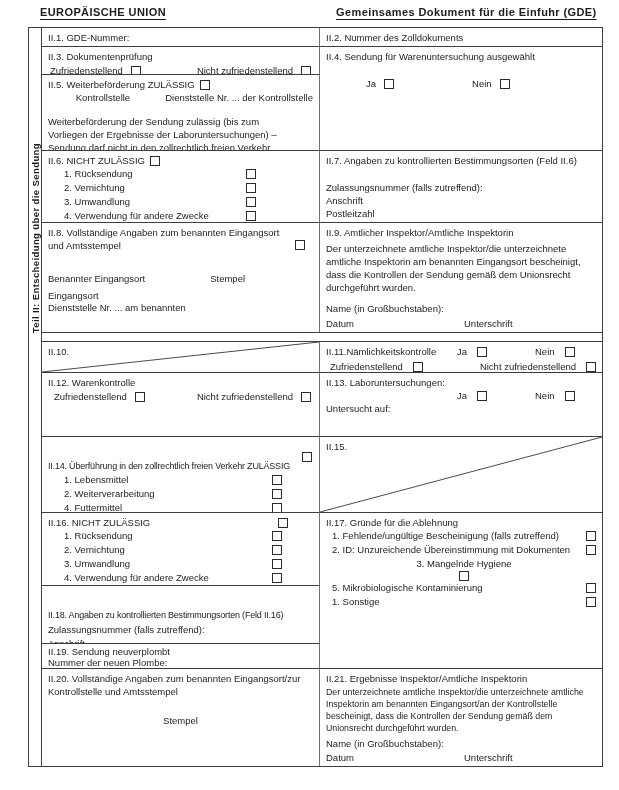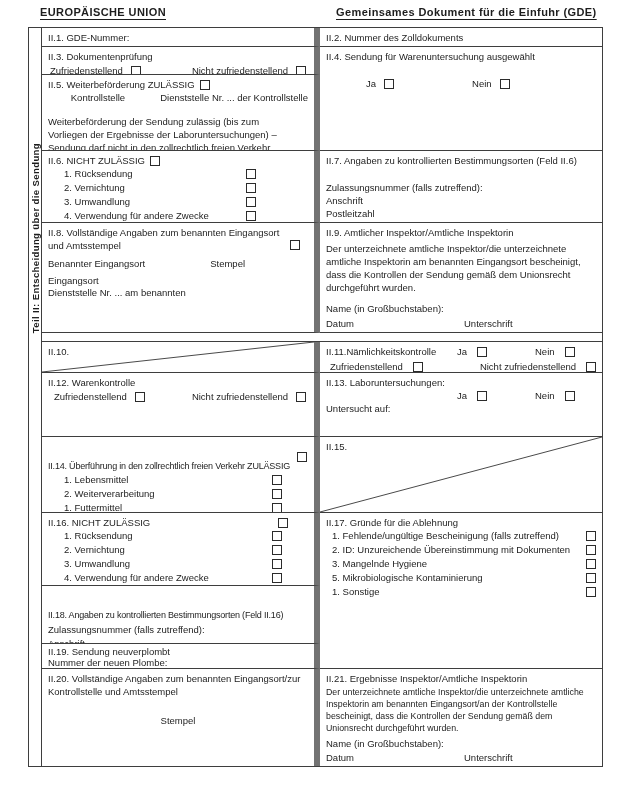--- a/index.html
+++ b/index.html
@@ -4,21 +4,21 @@
 <style>
   html,body{margin:0;padding:0;background:#ffffff;}
   body{width:619px;height:790px;position:relative;font-family:"Liberation Sans",sans-serif;color:#1d1d1d;}
   .hdr{position:absolute;top:6px;font-size:11px;font-weight:bold;letter-spacing:.4px;text-decoration:underline;text-underline-offset:3px;white-space:nowrap;}
   .hdr-left{left:40px;}
   .hdr-right{left:336px;}
   .form{position:absolute;left:28px;top:27px;width:573px;height:738px;border:1px solid #3e3e3e;display:grid;grid-template-columns:13px 278px 282px;grid-template-rows:19px 28px 76px 72px 110px 9px 31px 64px 76px 73px 58px 25px 97px;background:#fff;box-sizing:content-box;}
   .side{grid-column:1;grid-row:1/14;border-right:1px solid #3e3e3e;position:relative;}
   .vtext{position:absolute;top:115px;left:1px;writing-mode:vertical-rl;transform:rotate(180deg);font-weight:bold;font-size:9.5px;letter-spacing:.4px;white-space:nowrap;}
   .cell{position:relative;padding:3px 6px 2px 6px;font-size:9.5px;line-height:13px;overflow:hidden;box-sizing:border-box;}
-  .cL{grid-column:2;border-right:6px solid #737373;}
+  .cL{grid-column:2;border-right:1px solid #737373;}
   .cR{grid-column:3;}
   .bb{border-bottom:1px solid #3e3e3e;}
   .gaprow{grid-column:2/4;border-bottom:1px solid #3e3e3e;}
   .cb{width:8px;height:8px;border:1px solid #2b2b2b;display:inline-block;flex:none;background:#fff;}
   .icb{margin-left:5px;vertical-align:-1px;}
   .row{display:flex;align-items:center;}
   .pair{display:flex;justify-content:space-between;align-items:center;}
   .li{display:flex;justify-content:space-between;align-items:center;padding-left:16px;line-height:14px;}
   .li .lbl{padding-left:11px;text-indent:-11px;}
   .w6{width:192px;}
@@ -123,21 +123,21 @@
   <div class="cell cR bb" style="grid-row:4">
     <div>II.7. Angaben zu kontrollierten Bestimmungsorten (Feld II.6)</div>
     <div class="gap-top">Zulassungsnummer (falls zutreffend):</div>
     <div>Anschrift</div>
     <div>Postleitzahl</div>
   </div>
 
   <div class="cell cL bb" style="grid-row:5">
     <div style="padding-right:22px;">II.8. Vollständige Angaben zum benannten Eingangsort und Amtsstempel</div>
     <span class="cb" style="position:absolute;right:14px;top:17px;"></span>
-    <div class="row" style="margin-top:5px;">
+    <div class="row" style="margin-top:20px;">
       <span>Benannter Eingangsort</span>
       <span style="margin-left:65px;">Stempel</span>
     </div>
     <div style="margin-top:5px;line-height:12px;">
       <div>Eingangsort</div>
       <div>Dienststelle Nr. ... am benannten</div>
     </div>
   </div>
   <div class="cell cR bb flexcol" style="grid-row:5">
     <div>II.9. Amtlicher Inspektor/Amtliche Inspektorin</div>
@@ -229,21 +229,21 @@
       </div>
     <div class="li w14">
         <span class="lbl">1. Lebensmittel</span>
         <span class="cb"></span>
       </div>
     <div class="li w14">
         <span class="lbl">2. Weiterverarbeitung</span>
         <span class="cb"></span>
       </div>
     <div class="li w14">
-        <span class="lbl">1. Futtermittel</span>
+        <span class="lbl">4. Futtermittel</span>
         <span class="cb"></span>
       </div>
     <div class="li w14 bottom">
         <span class="lbl">4. Sonstiger Verwendungs-zweck</span>
         <span class="cb" style="margin-bottom:2px;"></span>
       </div>
   </div>
   <div class="cell cR bb" style="grid-row:9">
     <svg class="diag" viewBox="0 0 100 100" preserveAspectRatio="none">
         <line x1="0" y1="100" x2="100" y2="0"></line>
@@ -277,21 +277,21 @@
   <div class="cell cR bb" style="grid-row:10 / span 3">
     <div>II.17. Gründe für die Ablehnung</div>
     <div class="li" style="padding-left:6px;">
         <span class="lbl">1. Fehlende/ungültige Bescheinigung (falls zutreffend)</span>
         <span class="cb"></span>
       </div>
     <div class="li" style="padding-left:6px;">
         <span class="lbl">2. ID: Unzureichende Übereinstimmung mit Dokumenten</span>
         <span class="cb"></span>
       </div>
-    <div class="li" style="padding-left:6px;">
+    <div class="li" style="padding-left:6px;flex-direction:column;">
         <span class="lbl">3. Mangelnde Hygiene</span>
         <span class="cb"></span>
       </div>
     <div class="li" style="padding-left:6px;">
         <span class="lbl">5. Mikrobiologische Kontaminierung</span>
         <span class="cb"></span>
       </div>
     <div class="li" style="padding-left:6px;">
         <span class="lbl">1. Sonstige</span>
         <span class="cb"></span>

